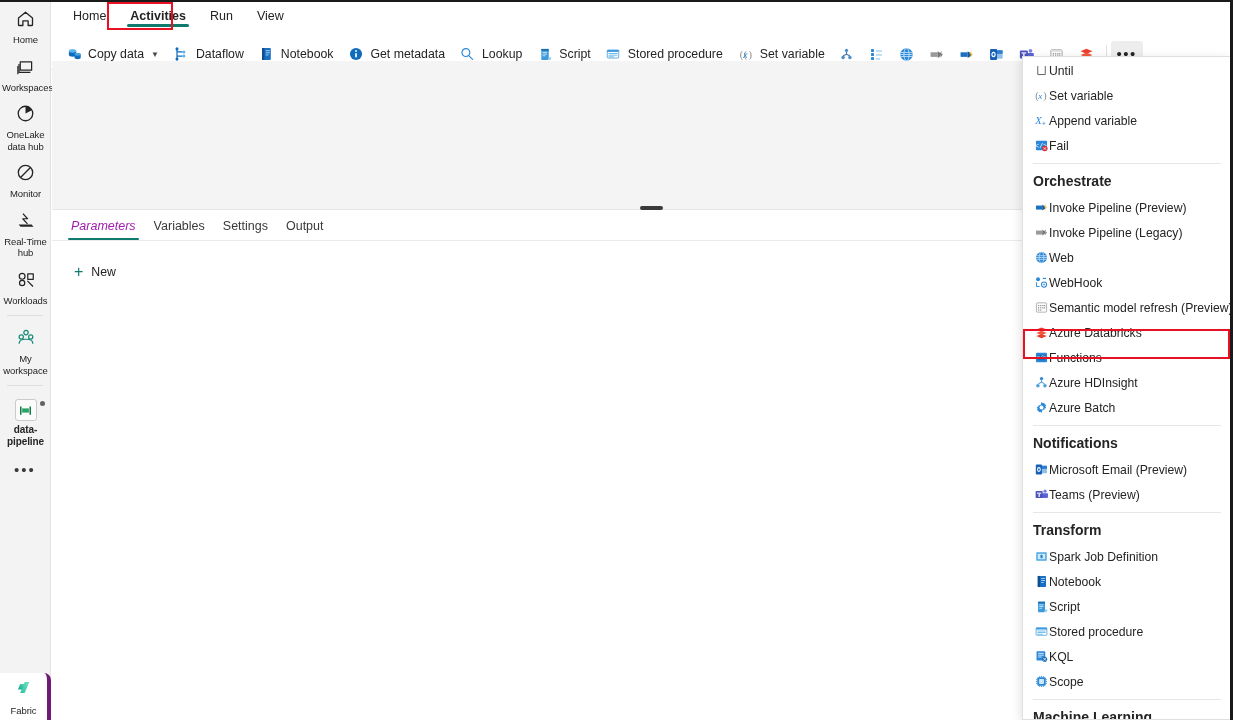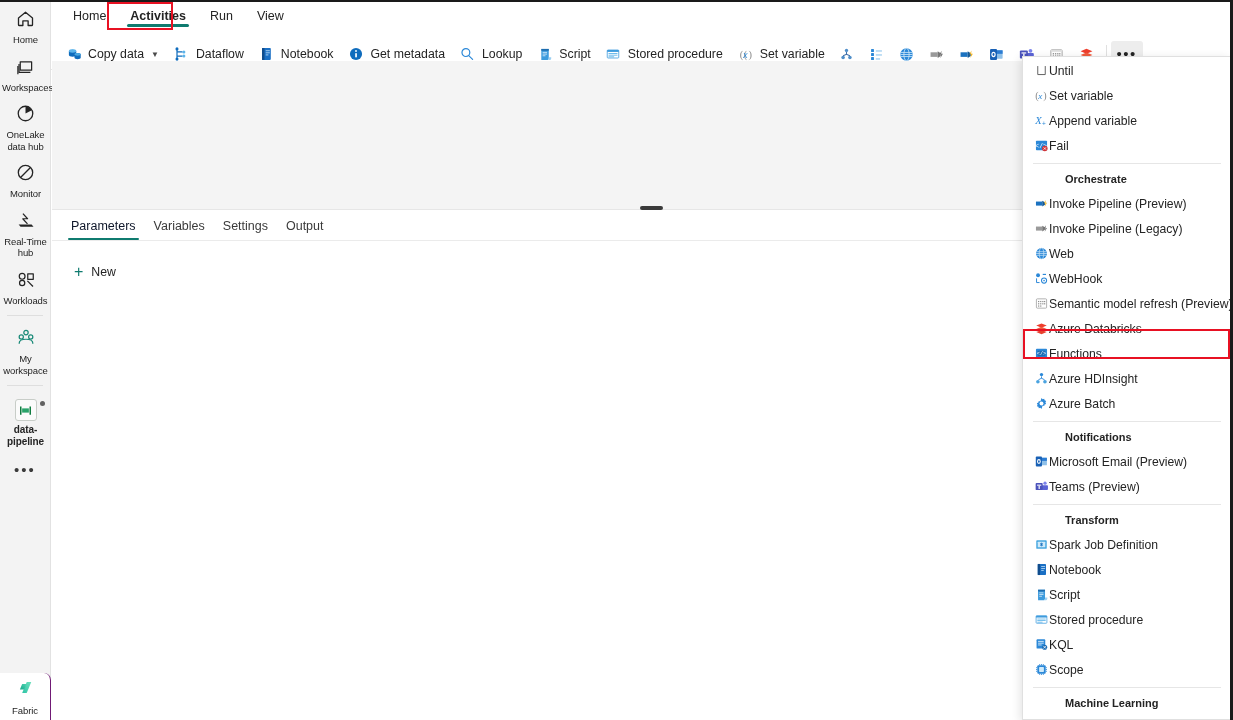--- a/index.html
+++ b/index.html
@@ -65,21 +65,21 @@
   .rail-dots {
     text-align:center; color:#3b3b3b; font-size: 15px;
     letter-spacing: 2px; line-height: 10px; padding: 14px 0 0;
     cursor:pointer;
   }
   #fabric-btn {
     position:absolute; left:0; bottom:0;
     width: 51px; height: 47px;
     background:#ffffff;
     border-top-right-radius: 7px;
-    border-right: 1px solid #701a75;
+    border-right: 4px solid #701a75;
     display:flex; flex-direction:column; align-items:center; justify-content:center;
     cursor:pointer;
   }
   #fabric-btn .rail-label { margin-top:2px; }
 
   
   #ribbon-tabs {
     position: absolute; left: 51px; top: 2px;
     width: 1182px; height: 28px;
     background: #ffffff;
@@ -167,21 +167,21 @@
     display:flex; align-items:flex-end;
     height: 30px; padding: 0 10px;
     border-bottom: 1px solid #ebebeb;
   }
   .ptab {
     position:relative;
     font-size: 12.5px; color: #3a3a3a;
     padding: 4px 9px 7px;
     cursor:pointer;
   }
-  .ptab.active { color: #0f172a; font-weight: 400; }
+  .ptab.active { color: #a21caf; font-weight: 400; font-style: italic; }
   .ptab.active .ptab-underline {
     position:absolute; left: 6px; right: 6px; bottom: 0;
     height: 2.5px; background:#0f7b6f; border-radius:2px;
   }
   #pane-body { padding: 18px 0 0 14px; }
   #new-btn {
     display:inline-flex; align-items:center; gap:8px;
     height: 26px; padding: 0 8px;
     font-size: 12.3px; color:#242424;
     border-radius:3px; cursor:pointer;
@@ -203,23 +203,22 @@
   .mi {
     display:flex; align-items:center; 
     height: 25px; padding: 0 9px 0 10px;
     font-size: 12.2px; color:#242424;
     cursor:pointer; white-space: nowrap;
   }
   .mi-icon { width:16px; height:16px; flex:0 0 16px; display:flex; align-items:center; justify-content:center; }
   .mi-icon svg { display:block; }
   .m-sep { height:1px; background:#e6e6e6; margin: 5px 9px 5px 10px; }
   .m-head {
-    font-size: 11px; font-weight: 700; color:#242424;
+    font-size: 14px; font-weight: 700; color:#242424;
     padding: 4px 10px 6px;
-    margin-left: 32px;
   }
   
   #functions-highlight {
     position:absolute; left: 0px; top: 272px;
     width: 207px; height: 30px;
     border: 2px solid #e81123;
     box-sizing: border-box;
     pointer-events:none;
     z-index: 50;
   }

